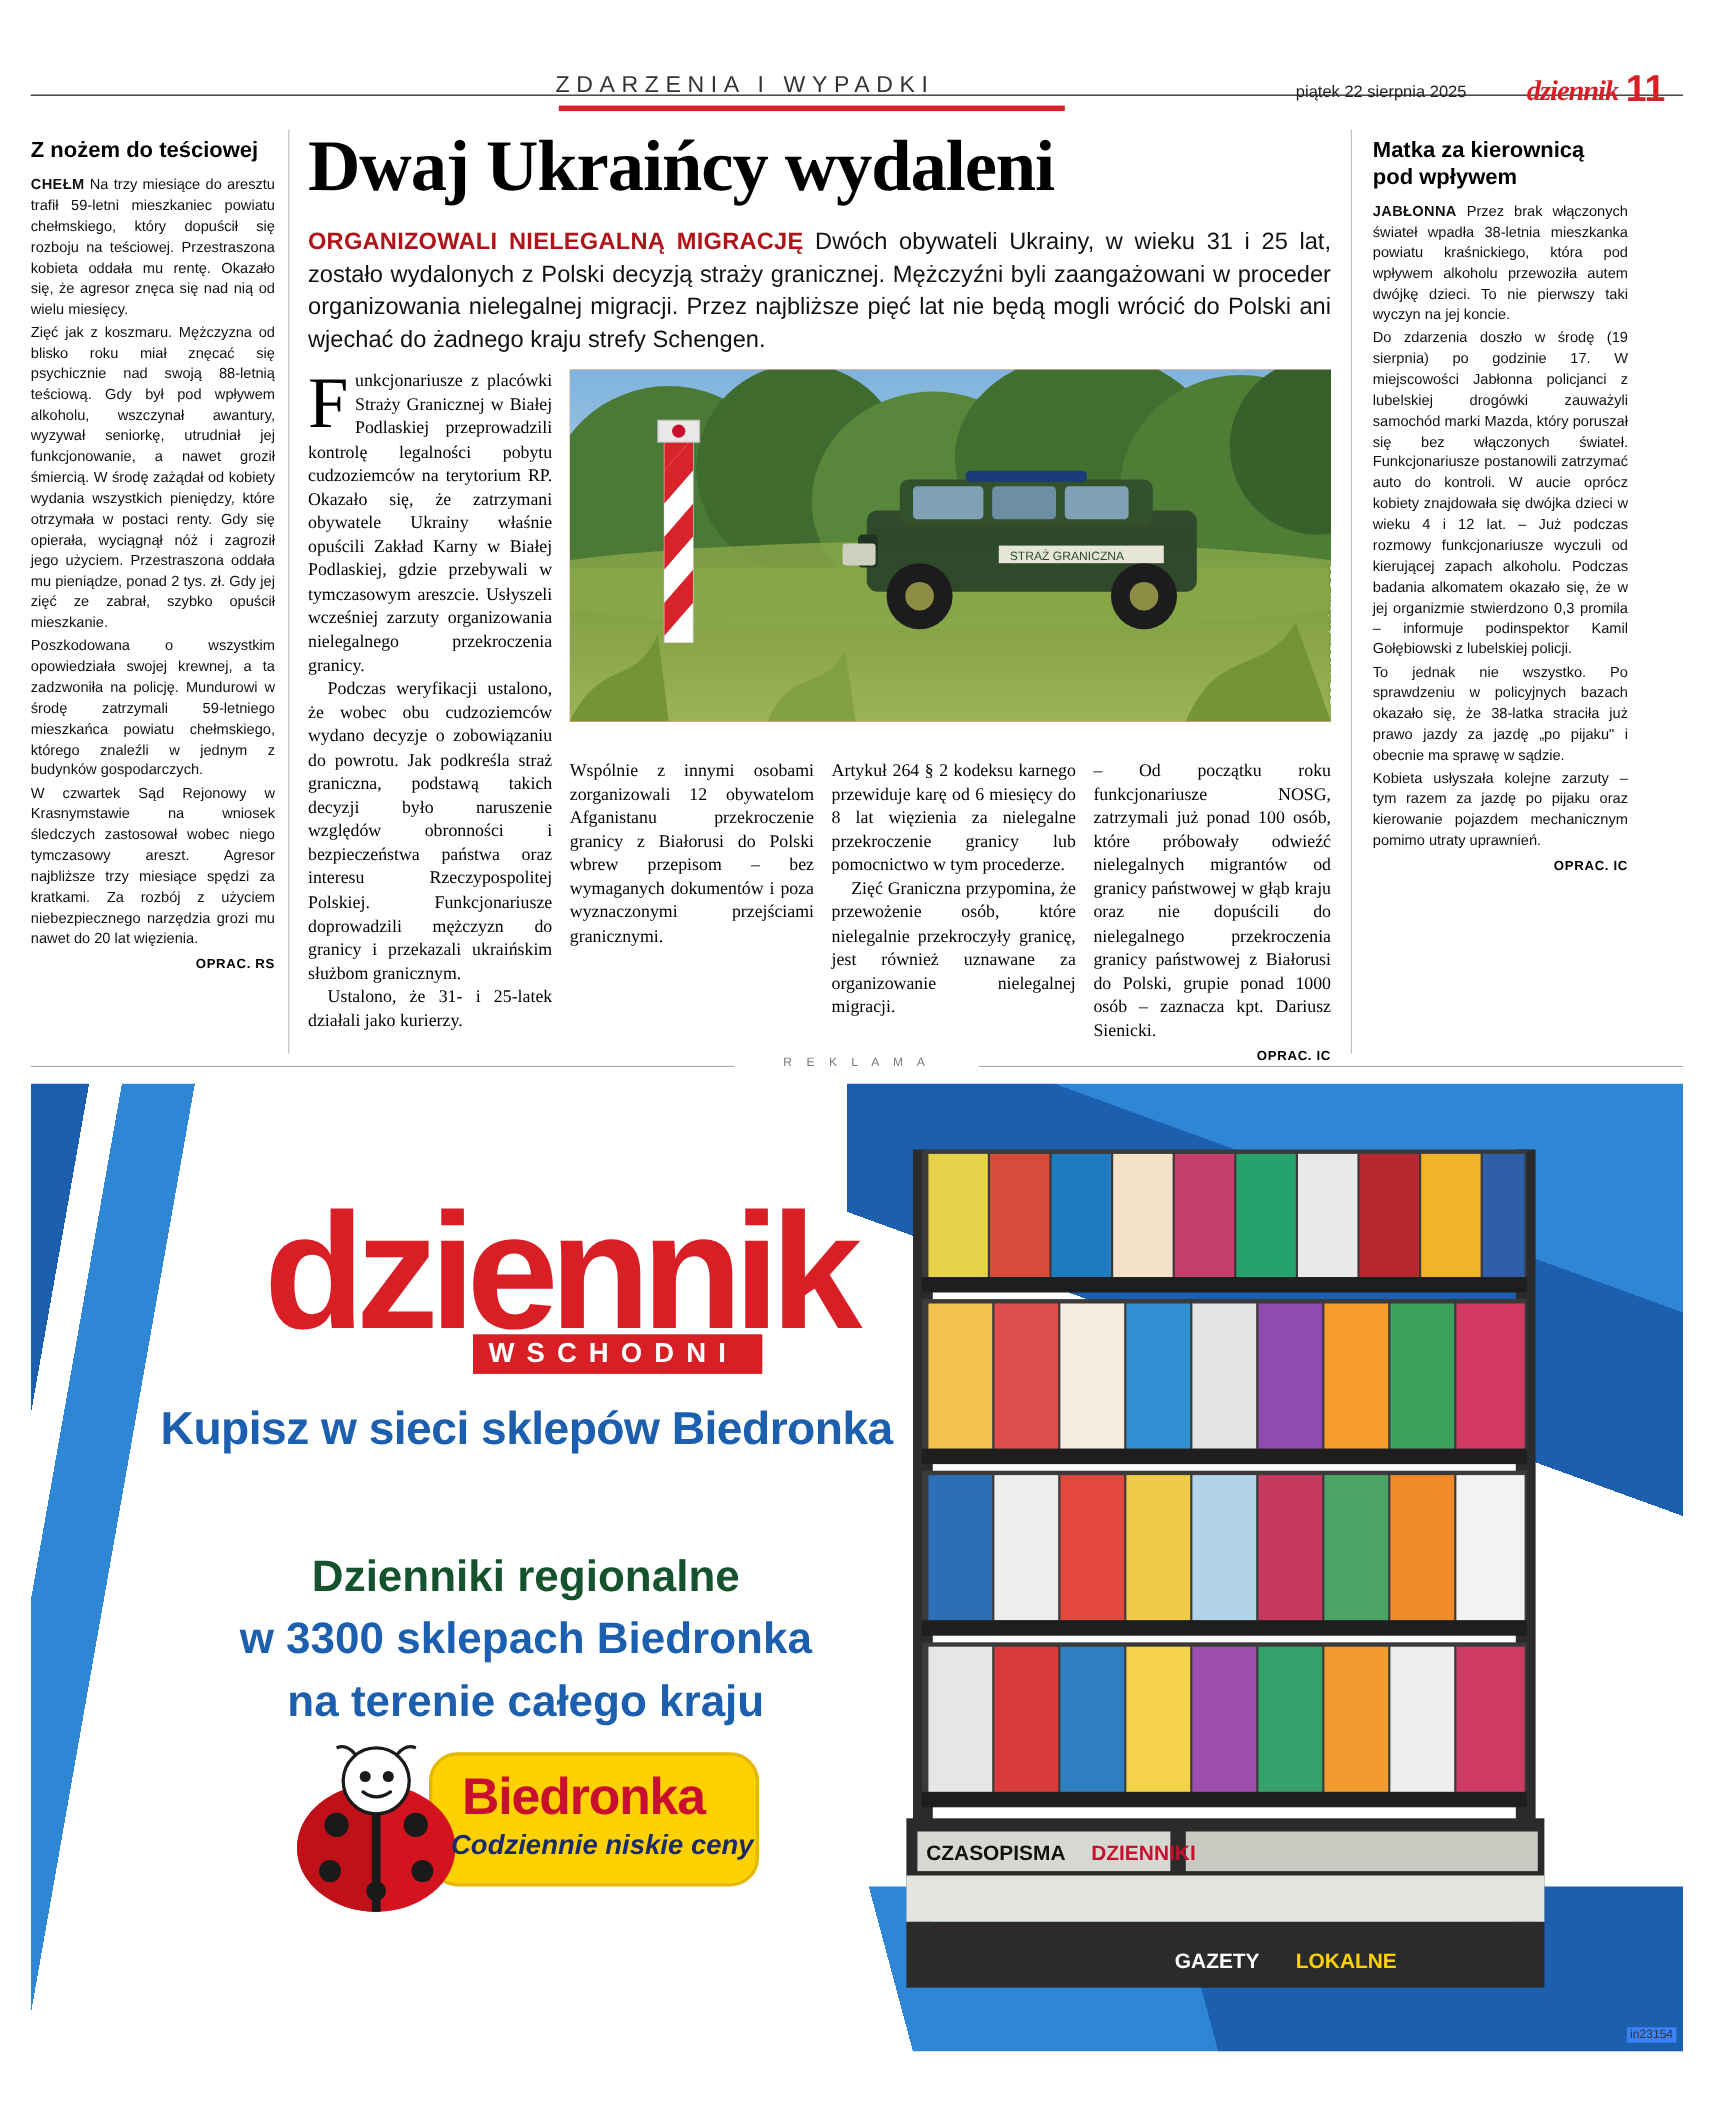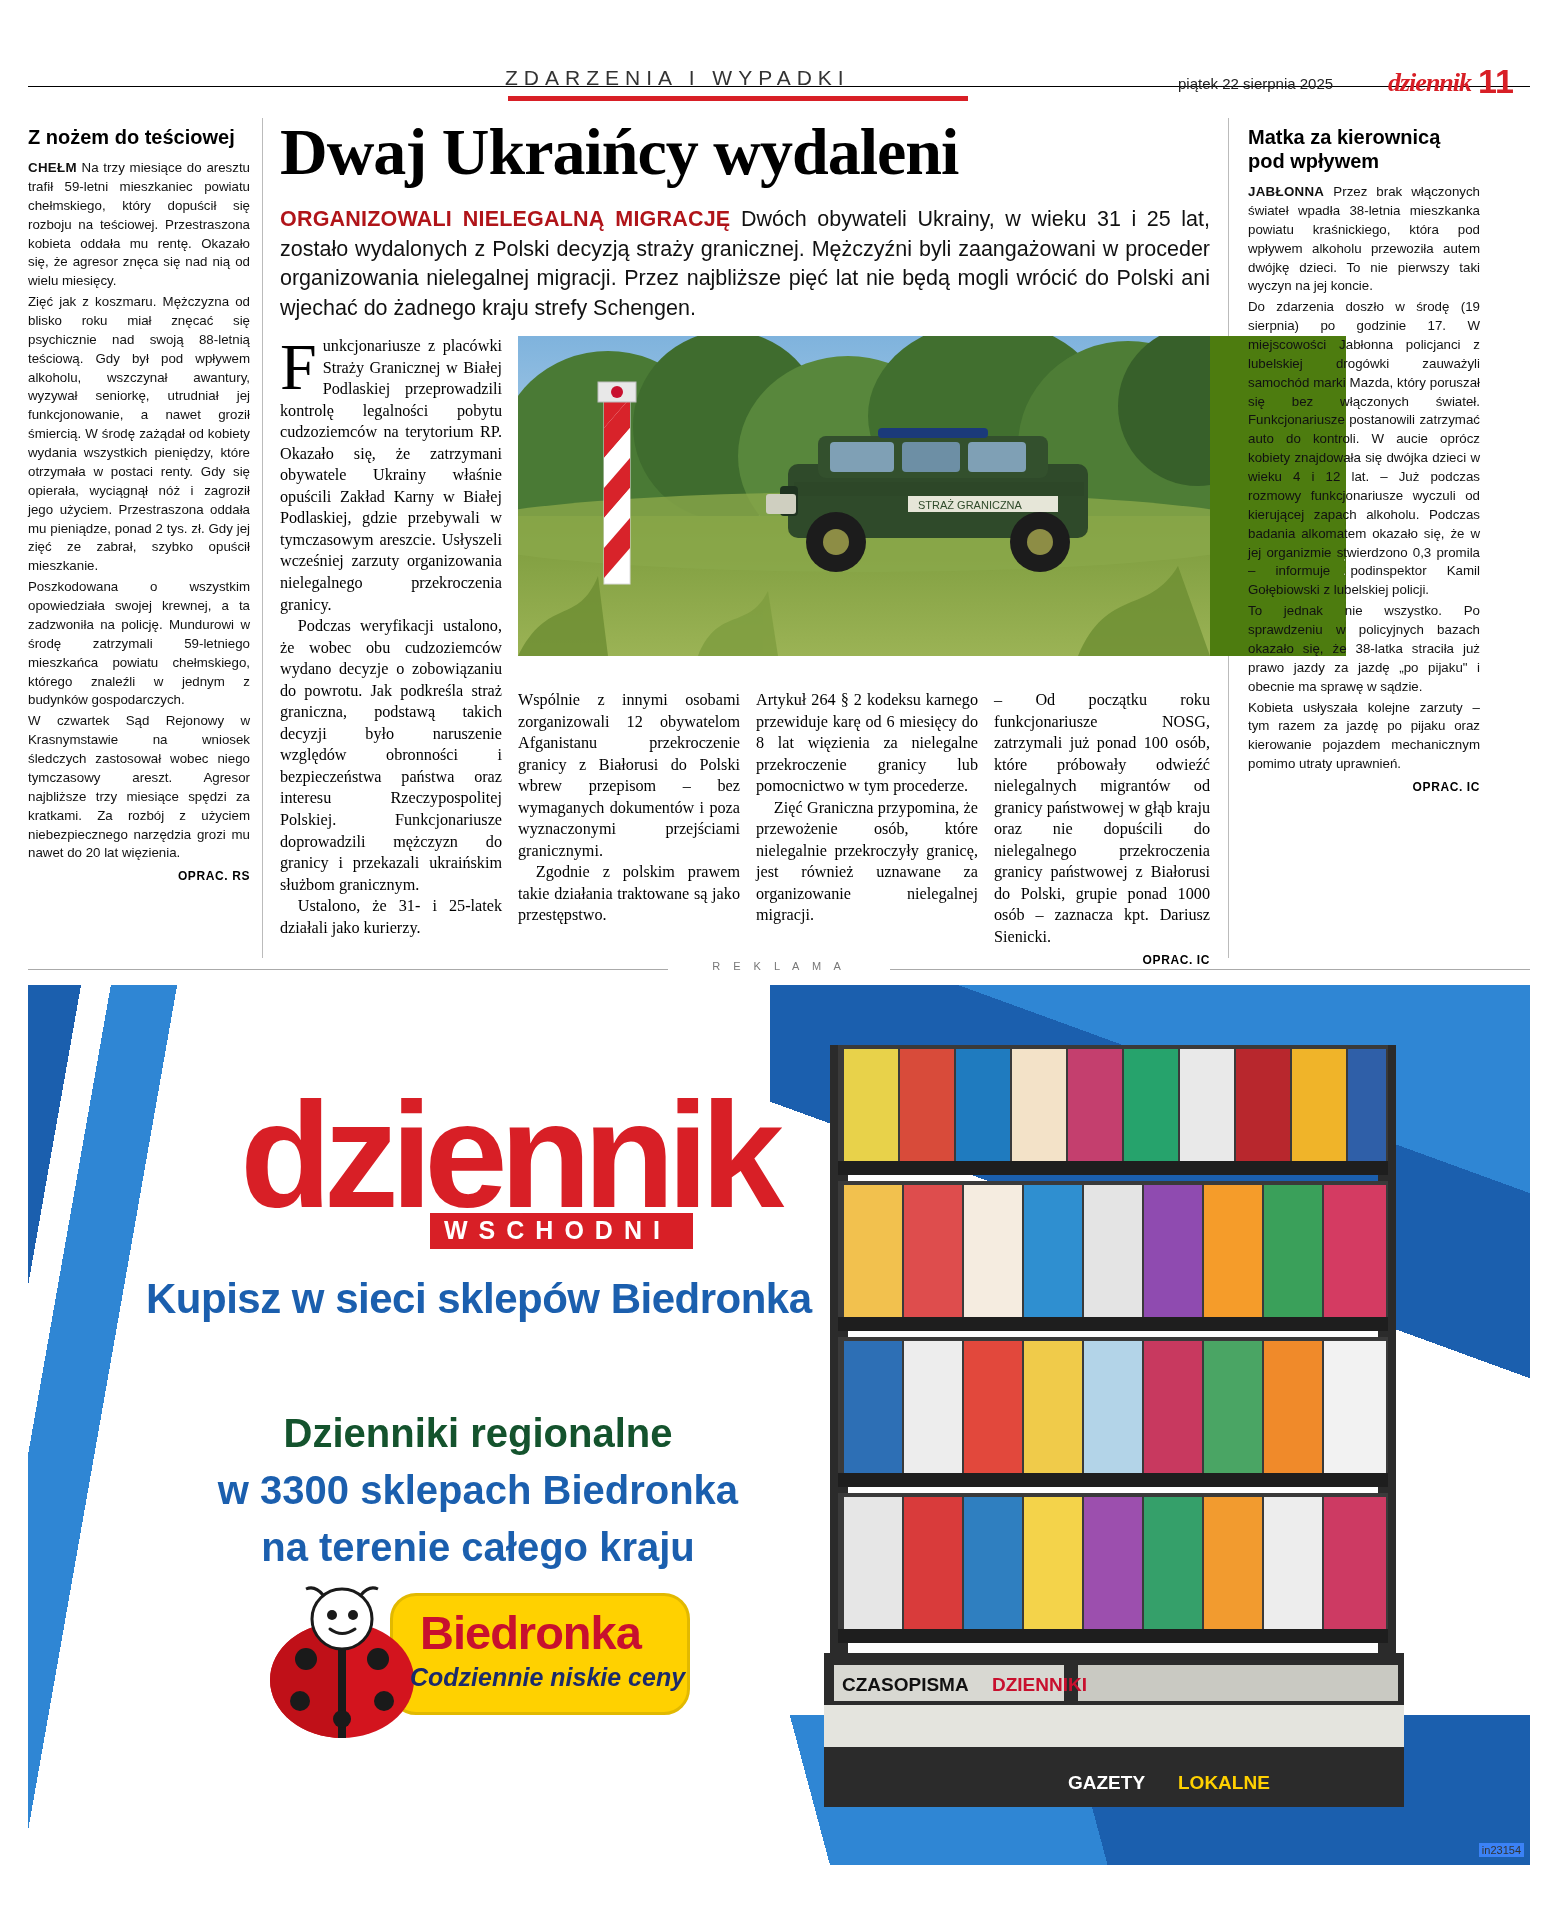--- a/index.html
+++ b/index.html
@@ -135,23 +135,23 @@
   }
   .lede .kicker {
     font-weight: bold;
     color: #b01419;
     letter-spacing: 0.2px;
   }
 
   
   .photo-wrap {
     position: absolute;
-    left: 518px; top: 336px; width: 828px; height: 320px;
+    left: 518px; top: 336px; width: 692px; height: 320px;
     overflow: hidden;
-    background: #4d7c0f;
+    background: #c2410c;
   }
   .photo-credit {
     position: absolute;
     right: 2px; top: 176px;
     transform: rotate(-90deg);
     transform-origin: right top;
     font-family: "Liberation Sans", sans-serif;
     font-size: 9px;
     color: #fff;
     letter-spacing: 1px;
@@ -403,21 +403,20 @@
 </div>
 
 <div class="body-col" id="col1">
   <p class="first dropcap">Funkcjonariusze z placówki Straży Granicznej w Białej Podlaskiej przeprowadzili kontrolę legalności pobytu cudzoziemców na terytorium RP. Okazało się, że zatrzymani obywatele Ukrainy właśnie opuścili Zakład Karny w Białej Podlaskiej, gdzie przebywali w tymczasowym areszcie. Usłyszeli wcześniej zarzuty organizowania nielegalnego przekroczenia granicy.</p>
   <p>Podczas weryfikacji ustalono, że wobec obu cudzoziemców wydano decyzje o zobowiązaniu do powrotu. Jak podkreśla straż graniczna, podstawą takich decyzji było naruszenie względów obronności i bezpieczeństwa państwa oraz interesu Rzeczypospolitej Polskiej. Funkcjonariusze doprowadzili mężczyzn do granicy i przekazali ukraińskim służbom granicznym.</p>
   <p>Ustalono, że 31- i 25-latek działali jako kurierzy.</p>
 </div>
 
 <div class="body-col" id="col2">
   <p class="first">Wspólnie z innymi osobami zorganizowali 12 obywatelom Afganistanu przekroczenie granicy z Białorusi do Polski wbrew przepisom – bez wymaganych dokumentów i poza wyznaczonymi przejściami granicznymi.</p>
-  <p>Zgodnie z polskim prawem takie działania traktowane są jako przestępstwo.</p>
 </div>
 
 <div class="body-col" id="col3">
   <p class="first">Artykuł 264 § 2 kodeksu karnego przewiduje karę od 6 miesięcy do 8 lat więzienia za nielegalne przekroczenie granicy lub pomocnictwo w tym procederze.</p>
   <p>Zięć Graniczna przypomina, że przewożenie osób, które nielegalnie przekroczyły granicę, jest również uznawane za organizowanie nielegalnej migracji.</p>
 </div>
 
 <div class="body-col" id="col4">
   <p class="first">– Od początku roku funkcjonariusze NOSG, zatrzymali już ponad 100 osób, które próbowały odwieźć nielegalnych migrantów od granicy państwowej w głąb kraju oraz nie dopuścili do nielegalnego przekroczenia granicy państwowej z Białorusi do Polski, grupie ponad 1000 osób – zaznacza kpt. Dariusz Sienicki.</p>
   <div class="sig-serif">OPRAC. IC</div>

